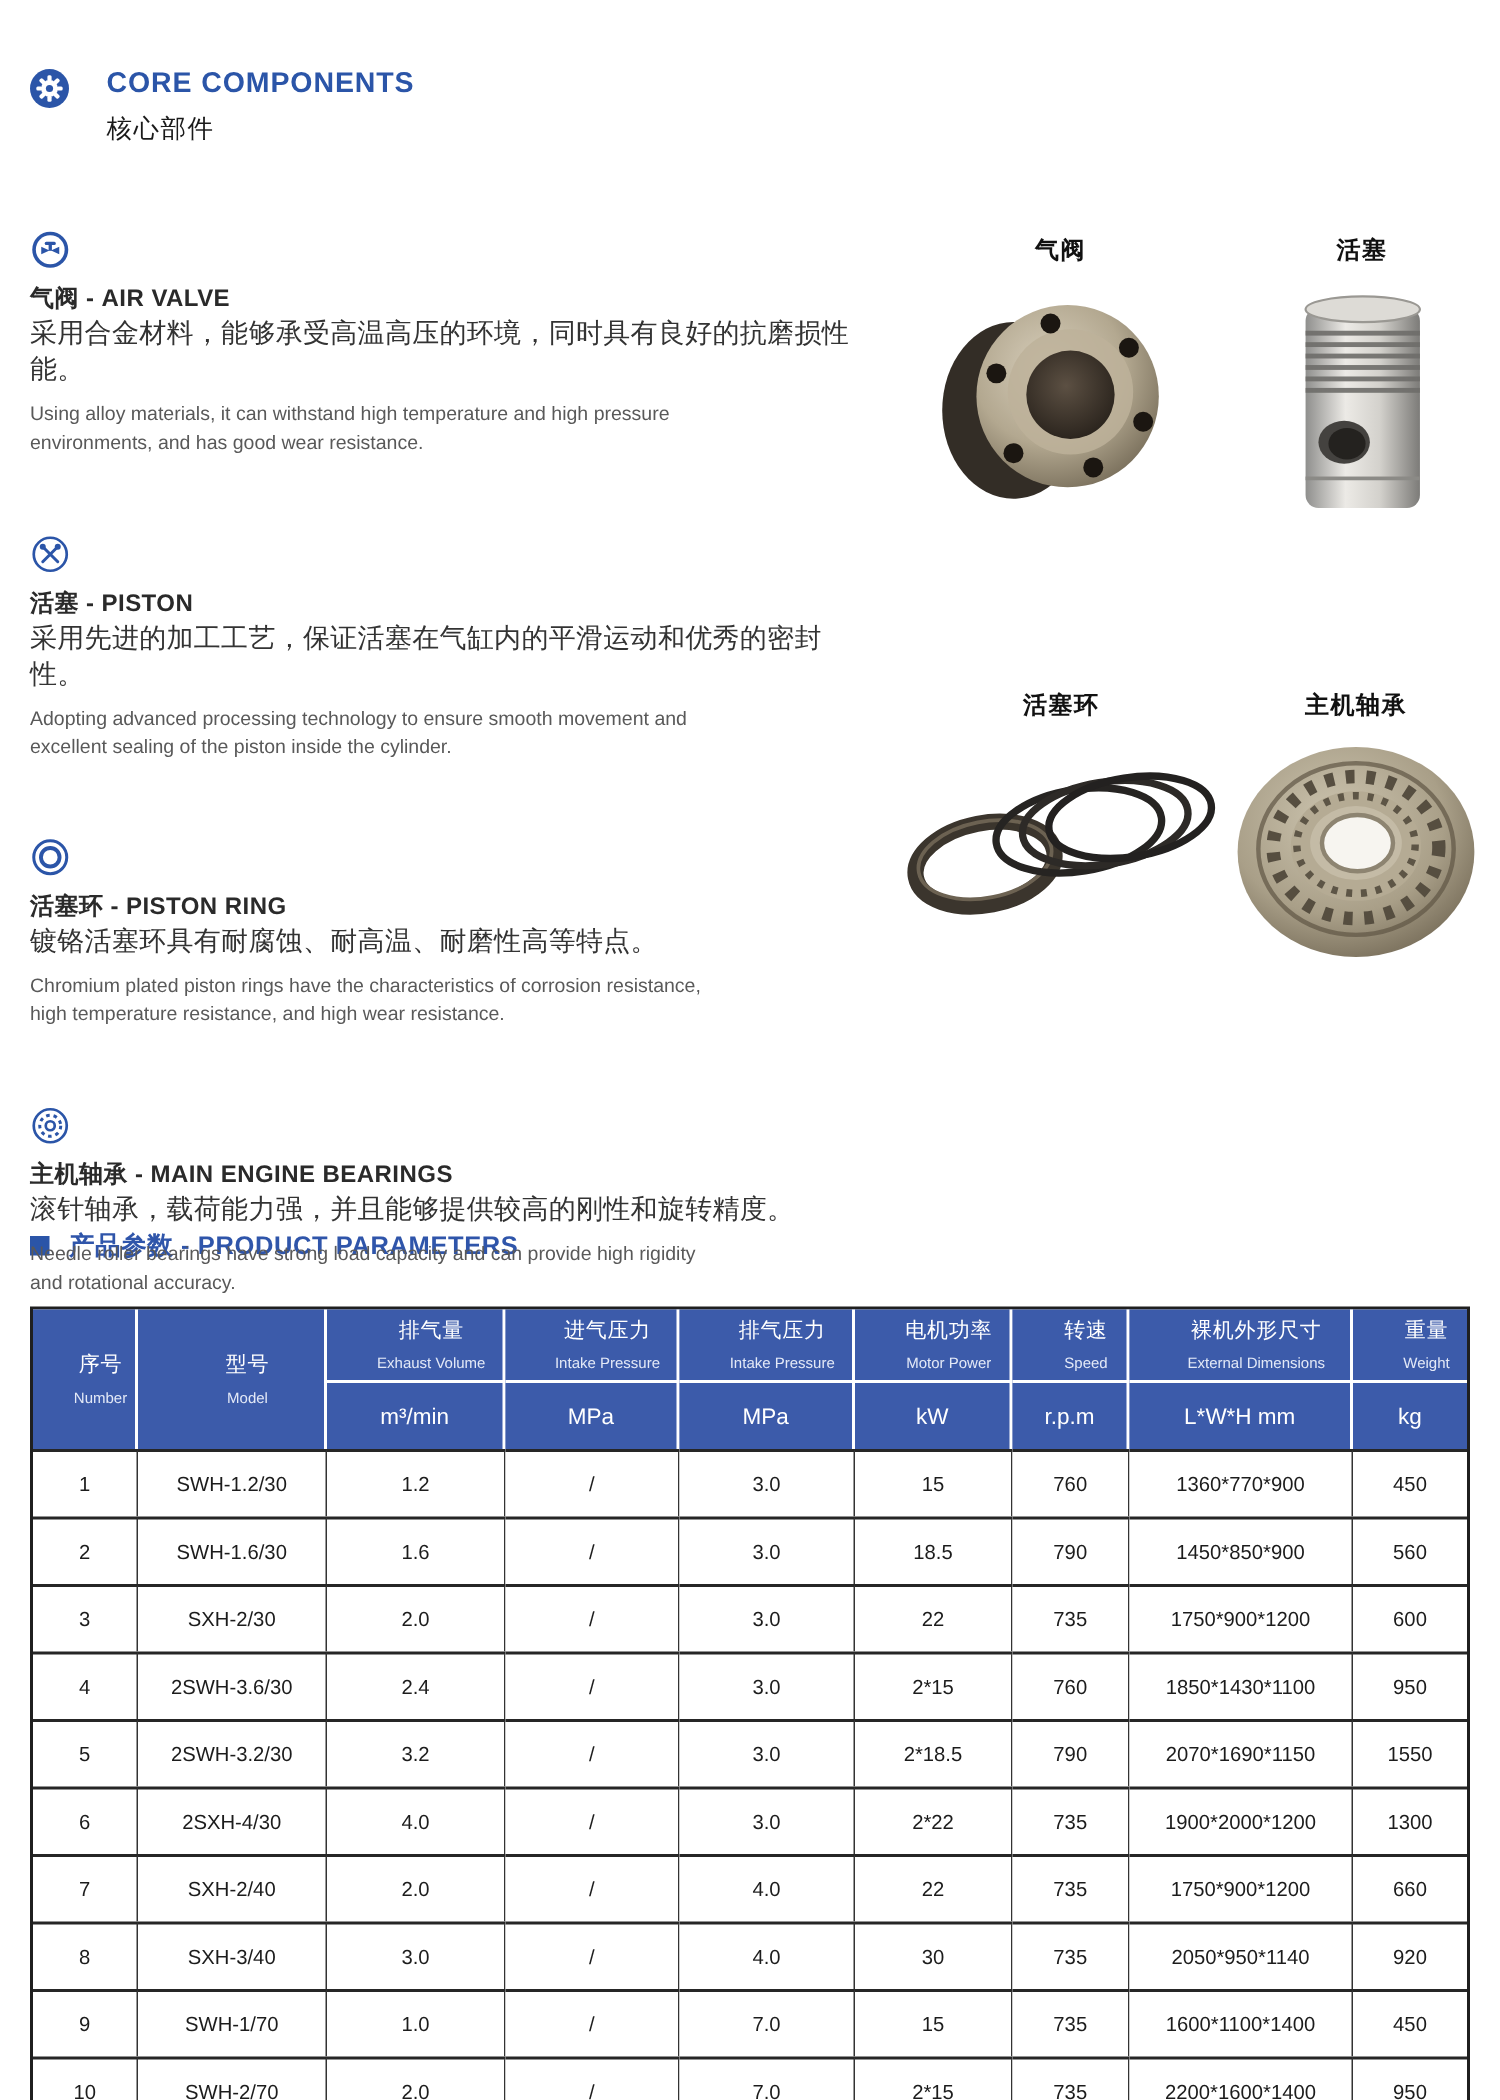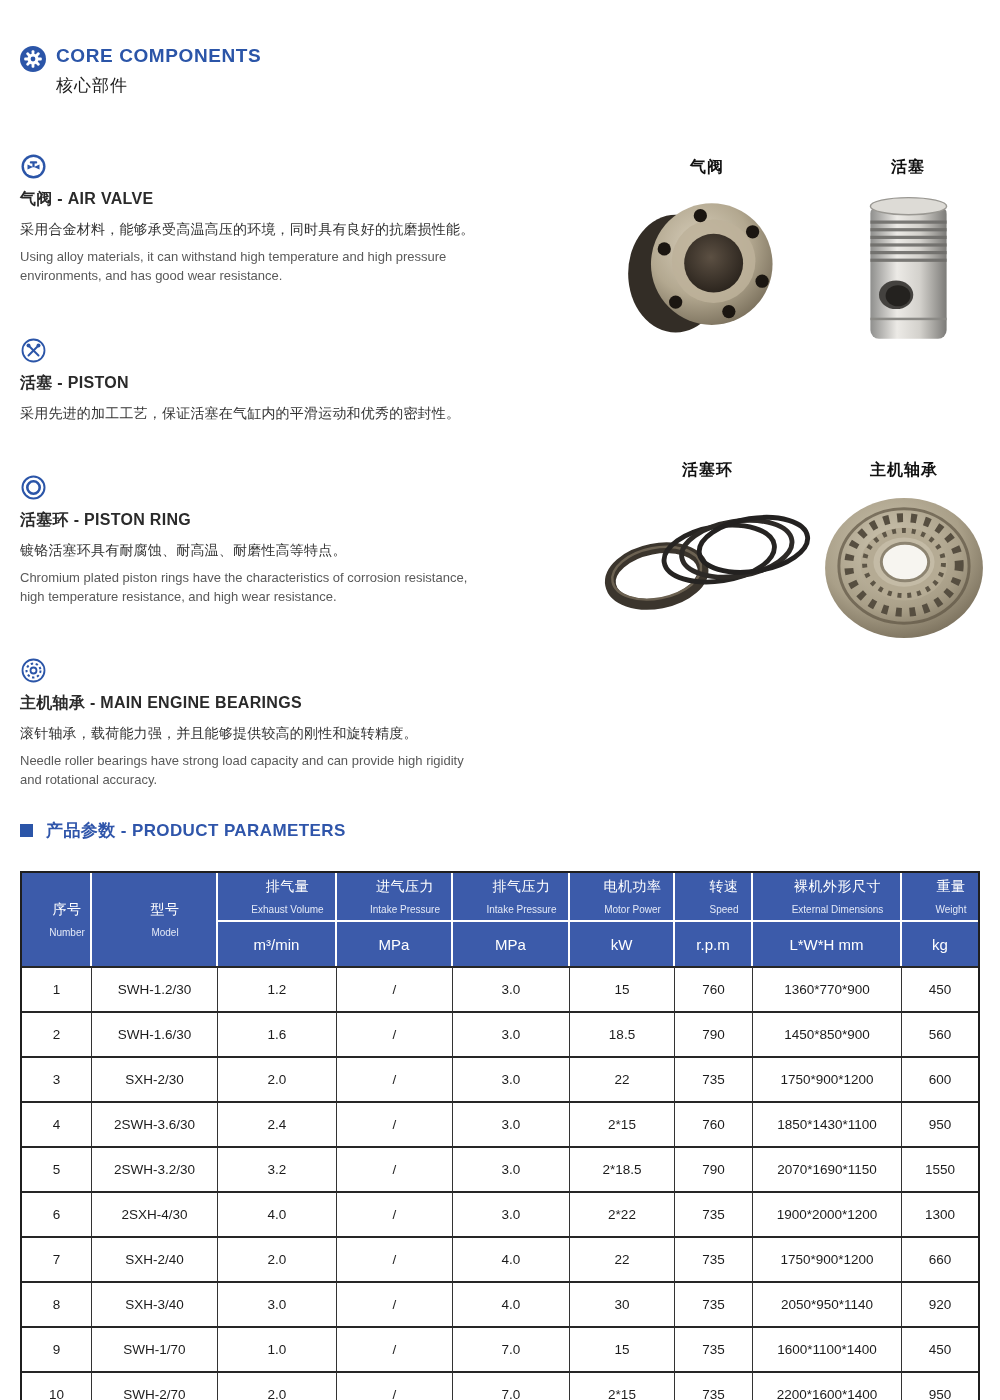--- a/index.html
+++ b/index.html
@@ -5,32 +5,32 @@
   * { margin:0; padding:0; box-sizing:border-box; }
   html,body { background:#ffffff; }
   body {
     width:1000px; height:1400px;
     font-family:"Liberation Sans","DejaVu Sans",sans-serif;
     color:#222; position:relative; overflow:hidden;
   }
   .page { position:absolute; inset:0; padding:45px 22px 0 20px; }
 
   
-  .cc-header { display:flex; align-items:flex-start; gap:10px; }
+  .cc-header { display:flex; align-items:flex-start; gap:25px; }
   .gear-badge { width:26px; height:26px; flex:0 0 auto; margin-top:1px; }
   .cc-titles h1 { font-size:19px; font-weight:700; color:#2b55a8; letter-spacing:.6px; }
   .cc-titles .sub { font-size:17px; color:#1a1a1a; margin-top:7px; letter-spacing:1px; }
 
   
   .content-cols { position:relative; margin-top:58px; height:618px; }
   .features { width:560px; }
   .feature { display:flex; gap:9px; margin-bottom:53px;flex-direction:column; }
   .feature-icon { width:27px; height:27px; flex:0 0 auto; margin-top:-2px; }
   .feature-title { font-size:16px; font-weight:600; color:#2a2a2a; letter-spacing:.3px; }
-  .feature-zh { font-size:14px; color:#333; margin-top:11px; letter-spacing:.2px; }
+  .feature-zh { font-size:18px; color:#333; margin-top:0; letter-spacing:.2px; }
   .feature-en { font-size:13px; color:#595959; margin-top:9px; line-height:1.45; max-width:452px; }
 
   .photo-fig { position:absolute; text-align:center; }
   .photo-cap { font-size:16px; font-weight:600; color:#111; margin-bottom:12px; letter-spacing:1px; }
   .fig-valve   { left:597px; top:2px;   width:180px;text-align:center; }
   .fig-piston  { left:818px; top:2px;   width:140px; }
   .fig-rings   { left:580px; top:305px; width:215px; }
   .fig-bearing { left:800px; top:305px; width:168px; }
 
   
@@ -124,20 +124,21 @@
             </g>
             <g fill="#2b55a8">
               <circle cx="8.5" cy="8.5" r="2"></circle>
               <circle cx="18.5" cy="8.5" r="2"></circle>
             </g>
           </svg>
         </span>
         <div>
           <div class="feature-title">活塞 - PISTON</div>
           <div class="feature-zh">采用先进的加工工艺，保证活塞在气缸内的平滑运动和优秀的密封性。</div>
+          <div class="feature-en">Adopting advanced processing technology to ensure smooth movement and excellent sealing of the piston inside the cylinder.</div>
         </div>
       </div>
 
       <div class="feature">
         <span class="feature-icon">
           <svg viewBox="0 0 27 27" width="27" height="27">
             <circle cx="13.5" cy="13.5" r="11" fill="none" stroke="#2b55a8" stroke-width="2"></circle>
             <circle cx="13.5" cy="13.5" r="6.2" fill="none" stroke="#2b55a8" stroke-width="2.6"></circle>
           </svg>
         </span>

